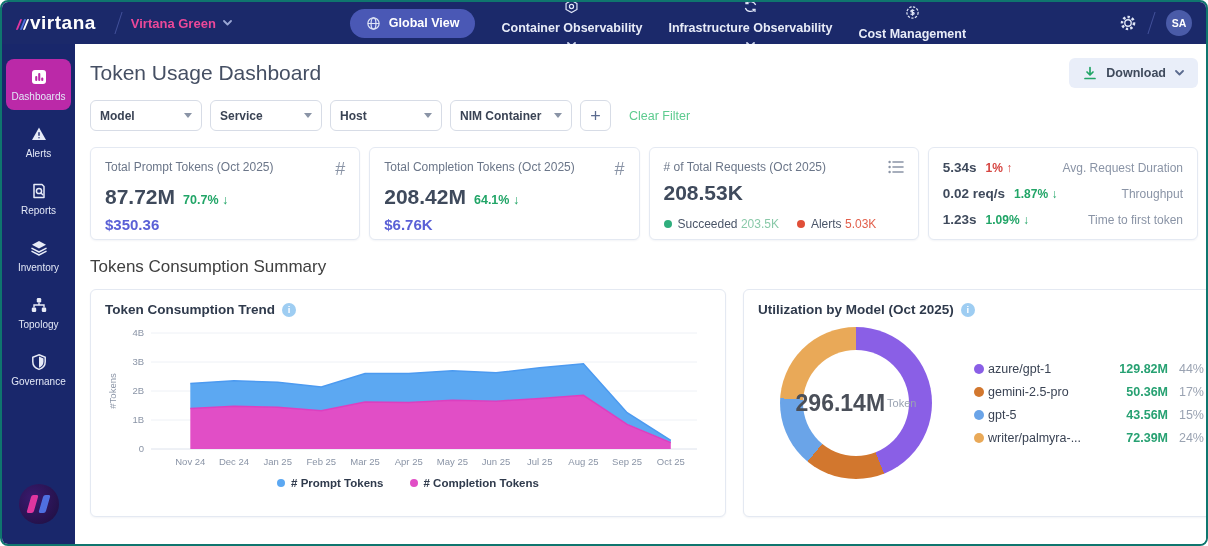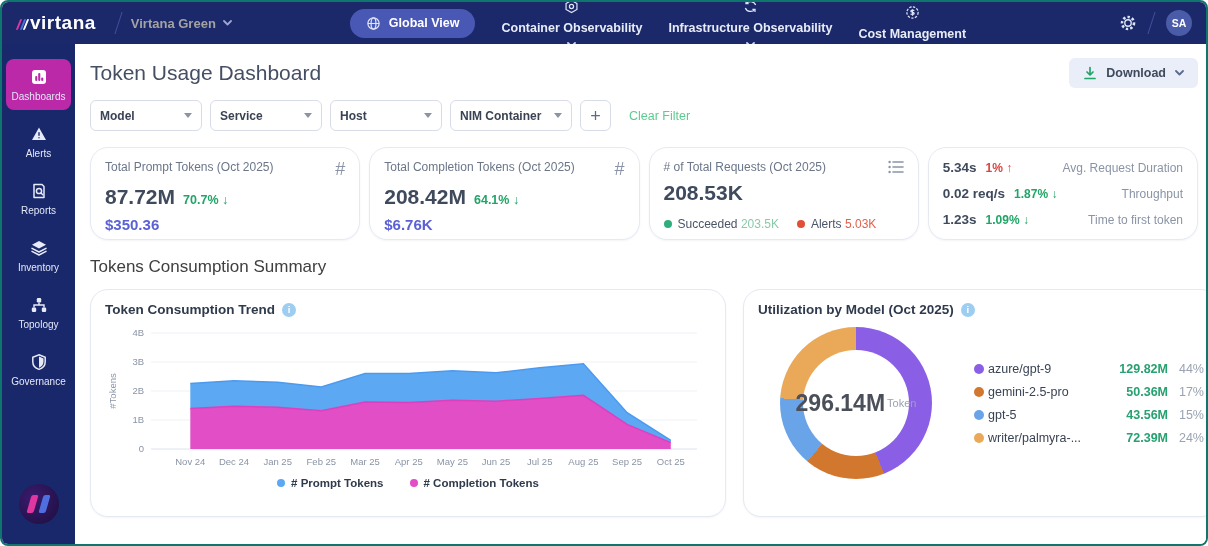--- a/index.html
+++ b/index.html
@@ -10,21 +10,21 @@
   
   .topnav { height:42px; flex:0 0 42px; background:#1b296a; display:flex; align-items:center; padding:0 14px 0 16px; color:#fff; }
   .logo { display:flex; align-items:flex-end; gap:1px; margin-right:10px; }
   .logo-strokes { display:flex; gap:1.5px; margin-bottom:4px; margin-right:2px; }
   .logo-strokes i { display:block; width:2px; height:11px; transform:skewX(-22deg); border-radius:1px; }
   .logo-strokes i:nth-child(1){ background:#e0369f; }
   .logo-strokes i:nth-child(2){ background:#4f6fe0; }
   .logo-strokes i:nth-child(3){ background:#ffffff; }
   .logo-text { font-size:19px; font-weight:700; letter-spacing:.5px; color:#fff; }
   .nav-slash { width:1px; height:22px; background:#43519b; transform:skewX(-18deg); margin:0 12px; }
-  .workspace { display:flex; align-items:center; gap:7px; font-size:13px; font-weight:700; color:#a3a3a3; cursor:pointer; }
+  .workspace { display:flex; align-items:center; gap:7px; font-size:13px; font-weight:700; color:#ec4899; cursor:pointer; }
   .chev { width:9px; height:6px; }
   .chev polyline { fill:none; stroke:#9aa6d4; stroke-width:1.8; stroke-linecap:round; stroke-linejoin:round; }
   .nav-center { display:flex; align-items:center; gap:26px; margin-left:118px; }
   .nav-pill { background:#4a58b5; border-radius:999px; padding:7px 16px; display:flex; align-items:center; gap:8px; font-size:12.5px; font-weight:700; cursor:pointer; }
   .nav-item { display:flex; align-items:center; gap:7px; font-size:12.5px; font-weight:600; color:#e8ecf8; cursor:pointer;flex-direction:column; }
   .nav-item .chev polyline{ stroke:#cfd7ef; }
   .nav-icon { width:15px; height:15px; flex:0 0 auto; }
   .nav-icon * { stroke:#dfe5f6; stroke-width:1.3; fill:none; }
   .nav-right { margin-left:auto; display:flex; align-items:center; gap:12px; }
   .avatar { width:26px; height:26px; border-radius:50%; background:#4a5ba8; color:#fff; font-size:10.5px; font-weight:700; display:flex; align-items:center; justify-content:center; cursor:pointer; }
@@ -50,21 +50,21 @@
   
   .filter-row { margin-top:12px; display:flex; align-items:center; gap:8px; }
   .filter-select { width:112px; height:31px; border:1px solid #d7dce6; border-radius:6px; padding:0 9px; display:flex; align-items:center; justify-content:space-between; font-size:12px; font-weight:600; color:#3a4354; cursor:pointer; background:#fff; }
   .filter-select.wide { width:122px; }
   .caret { width:0; height:0; border-left:4px solid transparent; border-right:4px solid transparent; border-top:5px solid #8a94a6; }
   .add-filter-btn { width:31px; height:31px; border:1px solid #d7dce6; border-radius:6px; background:#fff; color:#5b6b8f; font-size:18px; line-height:1; cursor:pointer; font-family:inherit; }
   .clear-filter { margin-left:10px; color:#5dcb8f; font-size:12.5px; font-weight:500; cursor:pointer; }
 
   
   .kpi-row { margin-top:16px; display:grid; grid-template-columns:1fr 1fr 1fr 1fr; gap:9px; }
-  .card { background:#fff; border:1px solid #e4e9f2; border-radius:18px; box-shadow:0 1px 2px rgba(20,40,90,.05); }
+  .card { background:#fff; border:1px solid #e4e9f2; border-radius:6px; box-shadow:0 1px 2px rgba(20,40,90,.05); }
   .kpi-card { height:93px; padding:12px 14px; }
   .kpi-top { display:flex; justify-content:space-between; align-items:flex-start; }
   .kpi-label { font-size:12px; color:#6b7689; }
   .glyph-icon { font-size:18px; color:#8a94a6; font-weight:400; line-height:1; }
   .kpi-value-row { margin-top:7px; display:flex; align-items:baseline; gap:8px; }
   .kpi-value { font-size:21px; font-weight:700; color:#3f4a5c; }
   .delta { font-size:12.5px; font-weight:700; }
   .delta.green { color:#21a567; }
   .delta.red { color:#d64541; }
   .kpi-cost { margin-top:7px; font-size:15px; font-weight:700; color:#5a60d6; }
@@ -402,21 +402,21 @@
           <div class="donut-body">
             <div class="donut-wrap">
               <div class="donut-ring" id="donut-ring" style="background: conic-gradient(rgb(138, 95, 230) 0%, rgb(138, 95, 230) 44%, rgb(210, 119, 46) 44%, rgb(210, 119, 46) 61%, rgb(106, 164, 232) 61%, rgb(106, 164, 232) 76%, rgb(233, 169, 88) 76%, rgb(233, 169, 88) 100%);"></div>
               <div class="donut-hole">
                 <span class="donut-center-value">296.14M</span>
                 <span class="donut-center-label">Token</span>
               </div>
             </div>
             <div class="donut-legend" id="donut-legend">
               <span class="dl-dot" style="background: rgb(138, 95, 230);"></span>
-              <span class="dl-name">azure/gpt-9</span>
+              <span class="dl-name">azure/gpt-1</span>
               <span class="dl-value">129.82M</span>
               <span class="dl-pct">44%</span>
 
               <span class="dl-dot" style="background: rgb(210, 119, 46);"></span>
               <span class="dl-name">gemini-2.5-pro</span>
               <span class="dl-value">50.36M</span>
               <span class="dl-pct">17%</span>
 
               <span class="dl-dot" style="background: rgb(106, 164, 232);"></span>
               <span class="dl-name">gpt-5</span>

